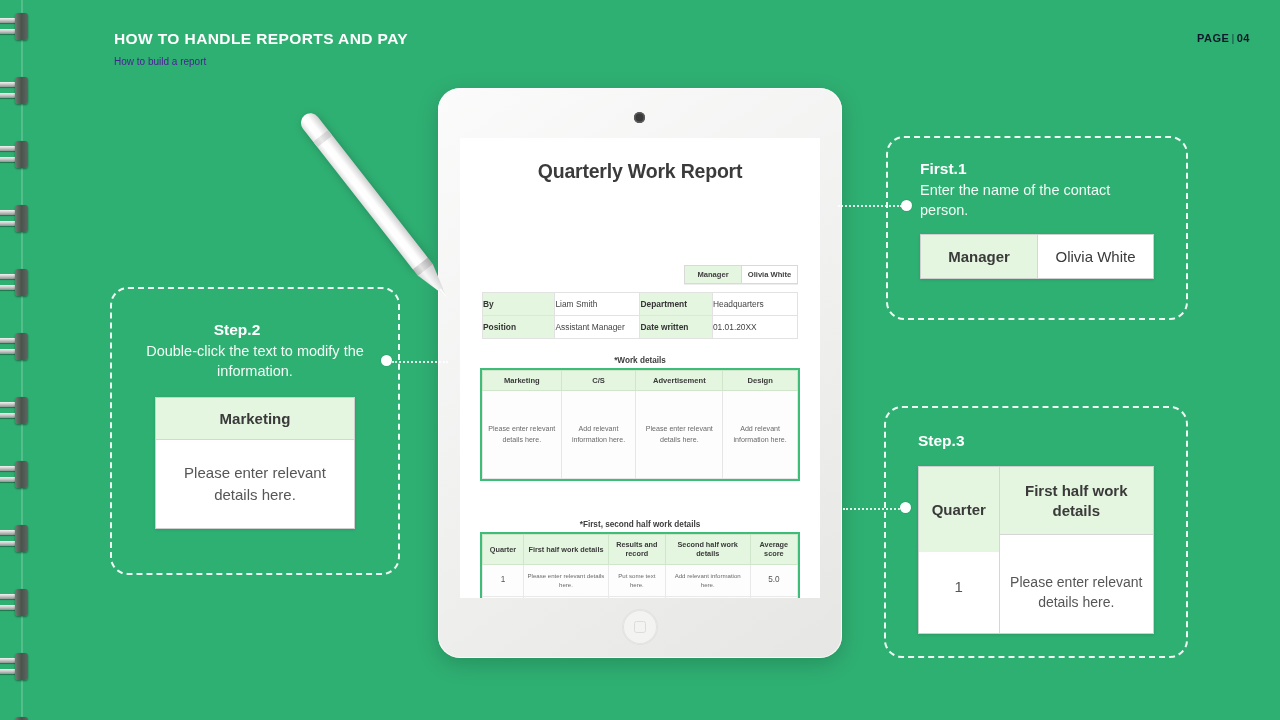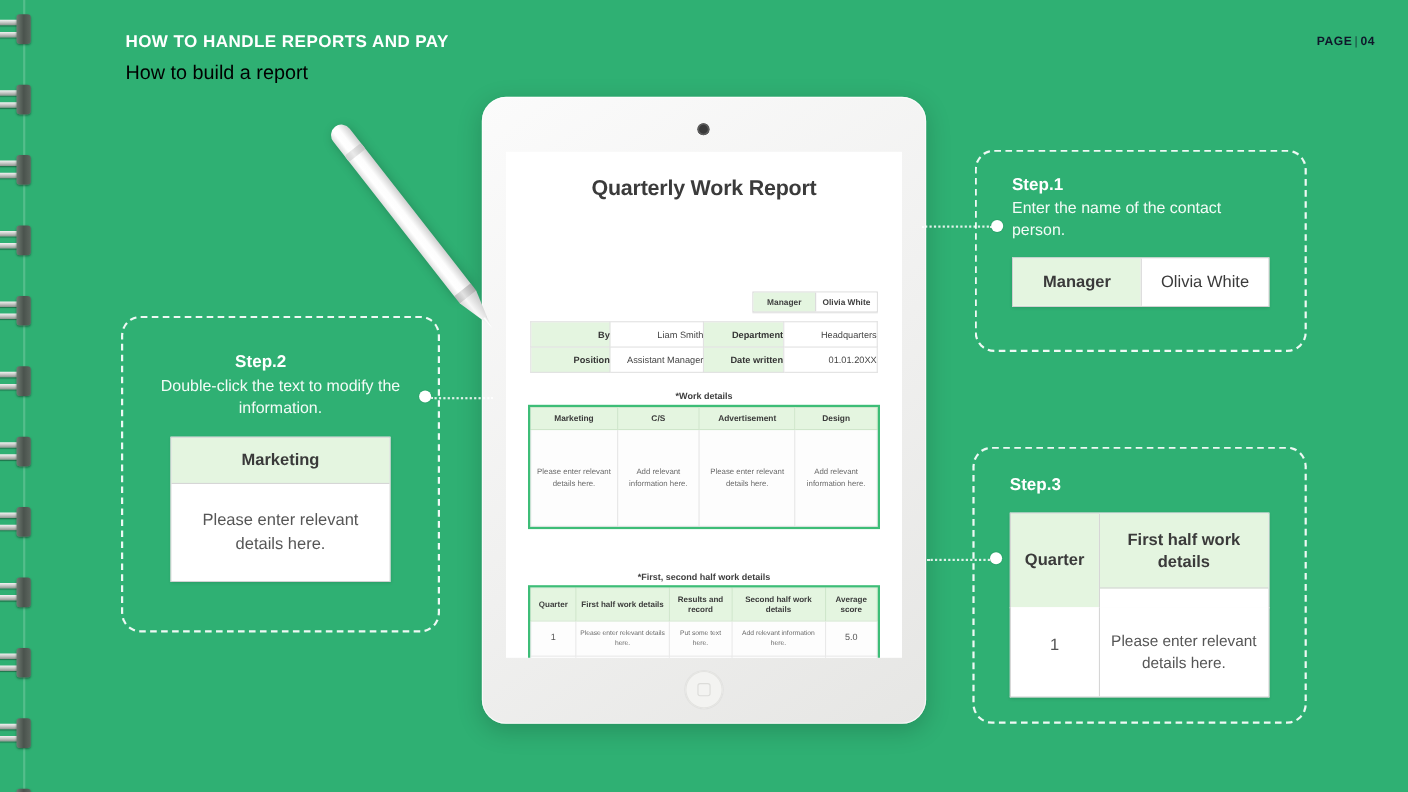--- a/index.html
+++ b/index.html
@@ -47,22 +47,22 @@
 
   
   #header { position: absolute; left: 114px; top: 30px; z-index: 10; }
   #header h1 {
     font-size: 15.5px; font-weight: bold; letter-spacing: 0.4px;
     color: #ffffff;
     text-align: center;
   }
   #header h2 {
     margin-top: 8px;
-    font-size: 18px; font-weight: normal;
-    color: #000000;
+    font-size: 10px; font-weight: normal;
+    color: #4c1d95;
   }
   #page-indicator {
     position: absolute; right: 30px; top: 32px;
     font-size: 11px; font-weight: bold; color: #0f172a; letter-spacing: 0.5px;
     z-index: 10;
   }
   #page-indicator .sep { opacity: 0.75; font-weight: normal; padding: 0 2px; }
 
   
   #tablet {
@@ -119,21 +119,21 @@
   #manager-row .c.k { width: 56px; background: #e4f5e0; }
   #manager-row .c.v { width: 56px; background: #ffffff; border-left: 1px solid #d9d9d9; }
 
   
   #info-table {
     position: absolute; left: 22px; right: 22px; top: 132px;
     border-collapse: collapse; width: calc(100% - 44px);
     border-top: 1px solid #cfcfcf; border-bottom: 1px solid #cfcfcf;
   }
   #info-table td {
-    font-size: 8.4px; padding: 6px 0; text-align: right;
+    font-size: 8.4px; padding: 6px 0; text-align: left;
     border: 1px solid #e2e2e2; color: #444;
   }
   #info-table td.k { background: #e4f5e0; font-weight: bold; color: #353535; width: 23%; }
   #info-table td.v { background: #ffffff; width: 27%; }
 
   
   .caption {
     position: absolute; left: 0; right: 0;
     text-align: center; font-size: 8.2px; font-weight: bold; color: #3d3d3d;
   }
@@ -457,21 +457,21 @@
   <div class="barrel"></div>
   <div class="flat"></div>
   <div class="collar"></div>
   <div class="cone"></div>
   <div class="tip"></div>
 </div>
 
 <div class="leader" id="leader-1"></div>
 <div class="anchor-dot" id="dot-1"></div>
 <div class="callout" id="callout-1">
-  <div class="step-label">Step.1</div>
+  <div class="step-label">First.1</div>
   <div class="step-desc">Enter the name of the contact person.</div>
   <div class="mini-h">
     <div class="cell k">Manager</div>
     <div class="cell v">Olivia White</div>
   </div>
 </div>
 
 <div class="leader" id="leader-2"></div>
 <div class="anchor-dot" id="dot-2"></div>
 <div class="callout" id="callout-2">

